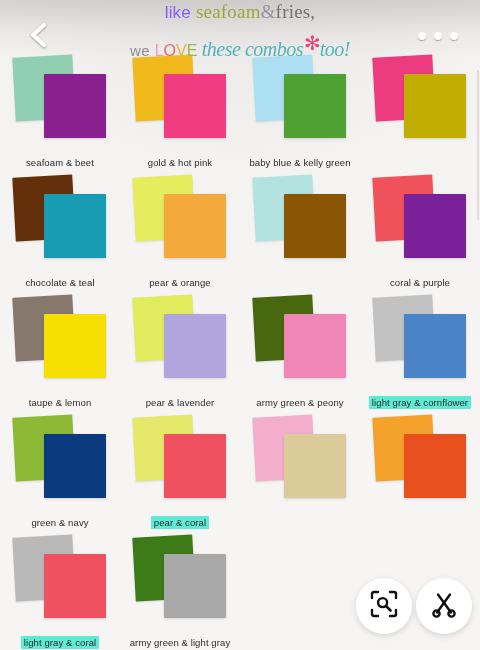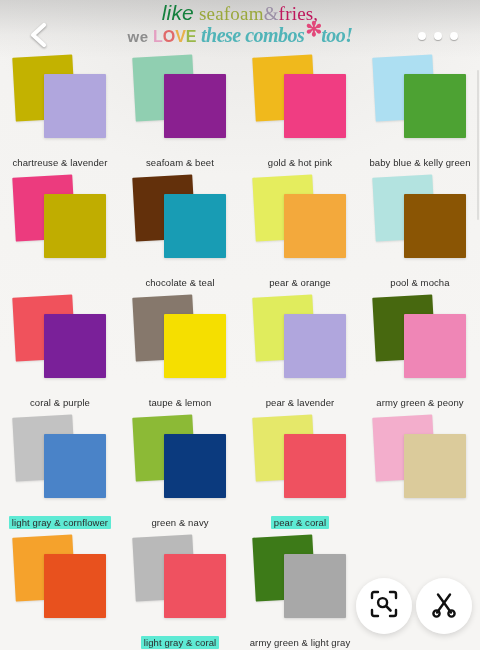--- a/index.html
+++ b/index.html
@@ -43,29 +43,28 @@
     line-height: 1.05;
     z-index: 3;
     pointer-events: none;
   }
   .tag-line1 {
     font-family: "Liberation Serif", serif;
     font-size: 19px;
     letter-spacing: .2px;
     white-space: nowrap;
   }
-  .tag-line1 .w-like   { font-family:"Liberation Sans",sans-serif; color:#15803d; font-size:21px;font-style:italic;}
+  .tag-line1 .w-like   { font-family:"Liberation Sans",sans-serif; color:#8b5cf6; font-size:17px;}
   .tag-line1 .w-burg   { color:#9aa83c; }
   .tag-line1 .w-amp    { color:#9b8fa6; }
-  .tag-line1 .w-fries  { color:#be185d; }
+  .tag-line1 .w-fries  { color:#737373; }
   .tag-line2 {
     font-size: 16px;
     white-space: nowrap;
-    margin-top: 1px;
-    font-weight: bold;
+    margin-top: 17px;
   }
   .tag-line2 .w-we   { font-family:"Liberation Sans",sans-serif; color:#8d8d8d; font-size:15px; letter-spacing:.5px;}
   .tag-line2 .l1 {color:#e4a0c2;}
   .tag-line2 .l2 {color:#e06a6a;}
   .tag-line2 .l3 {color:#e8b14b;}
   .tag-line2 .l4 {color:#9ab84a;}
   .tag-line2 .script {
     font-family: "Liberation Serif", serif;
     font-style: italic;
     color: #51b4b8;
@@ -185,27 +184,20 @@
 </head>
 <body>
 
 <div id="screen">
 
   <div id="poster"></div>
 
   <div class="grid" id="grid">
       <div class="cell">
         <div class="stack">
-          <div class="sw back" style="background: rgb(195, 178, 0);"></div>
-          <div class="sw front" style="background: rgb(176, 166, 221);"></div>
-        </div>
-        <div class="caption"><span class="txt">chartreuse &amp; lavender</span></div>
-      </div>
-      <div class="cell">
-        <div class="stack">
           <div class="sw back" style="background: rgb(144, 207, 177);"></div>
           <div class="sw front" style="background: rgb(138, 32, 144);"></div>
         </div>
         <div class="caption"><span class="txt">seafoam &amp; beet</span></div>
       </div>
       <div class="cell">
         <div class="stack">
           <div class="sw back" style="background: rgb(240, 185, 28);"></div>
           <div class="sw front" style="background: rgb(240, 61, 130);"></div>
         </div>
@@ -236,21 +228,20 @@
           <div class="sw back" style="background: rgb(229, 237, 94);"></div>
           <div class="sw front" style="background: rgb(243, 169, 60);"></div>
         </div>
         <div class="caption"><span class="txt">pear &amp; orange</span></div>
       </div>
       <div class="cell">
         <div class="stack">
           <div class="sw back" style="background: rgb(179, 227, 224);"></div>
           <div class="sw front" style="background: rgb(138, 85, 4);"></div>
         </div>
-        <div class="caption"><span class="txt">pool &amp; mocha</span></div>
       </div>
       <div class="cell">
         <div class="stack">
           <div class="sw back" style="background: rgb(240, 82, 92);"></div>
           <div class="sw front" style="background: rgb(122, 32, 153);"></div>
         </div>
         <div class="caption"><span class="txt">coral &amp; purple</span></div>
       </div>
       <div class="cell">
         <div class="stack">

